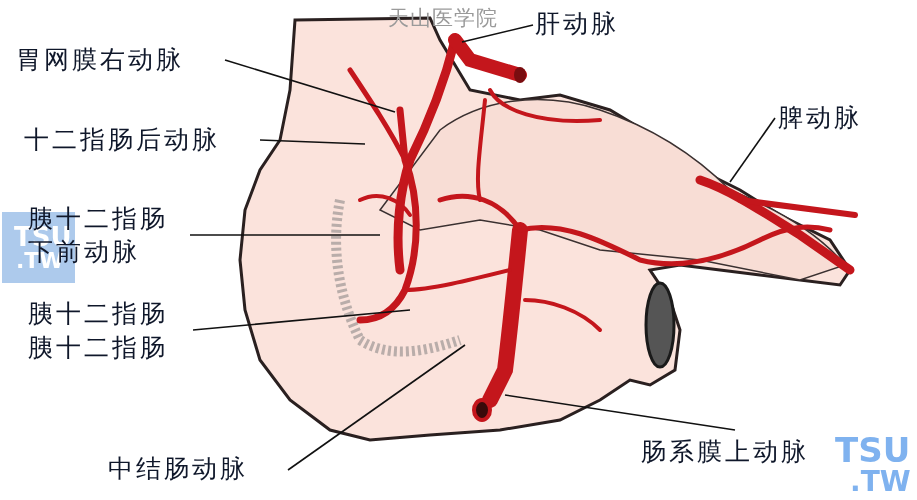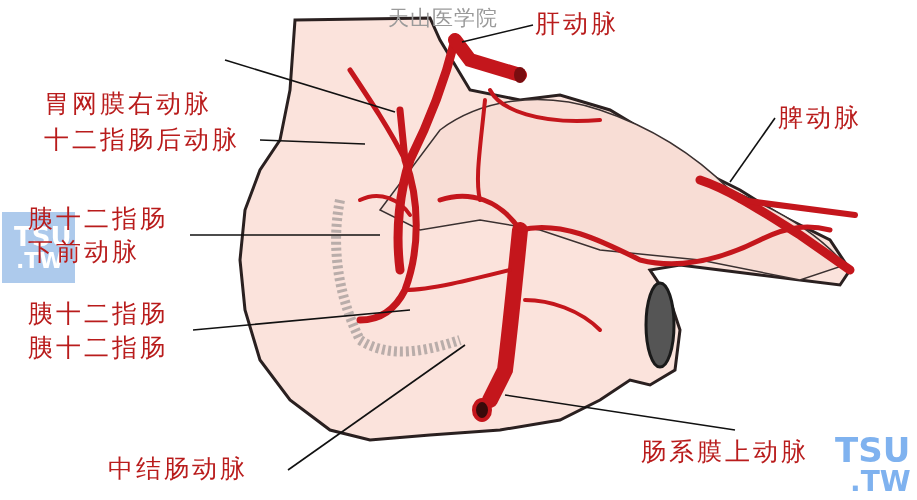--- a/index.html
+++ b/index.html
@@ -1,18 +1,18 @@
 <!DOCTYPE html>
 <html><head>
 <meta charset="utf-8">
 <style>
   html, body { margin:0; padding:0; background:#ffffff; }
   .canvas { position:relative; width:917px; height:500px; overflow:hidden; background:#ffffff; font-family:"DejaVu Serif", serif; }
   svg.art { position:absolute; left:0; top:0; }
-  .label { position:absolute; font-size:25px; color:#b91c1c; letter-spacing:3px; line-height:32px; white-space:nowrap; font-family:"DejaVu Serif", serif; }
+  .label { position:absolute; font-size:25px; color:#0f172a; letter-spacing:3px; line-height:32px; white-space:nowrap; font-family:"DejaVu Serif", serif; }
   .watermark-top { position:absolute; left:388px; top:4px; font-size:21px; color:#9a9a9a; font-family:"DejaVu Serif", serif; letter-spacing:1px; }
   .tsu-left { position:absolute; left:2px; top:212px; width:73px; height:71px; background:#a9c8ec; opacity:0.95; }
   .tsu-text { position:absolute; font-family:"DejaVu Sans", sans-serif; font-weight:bold; color:#7fb2ef; }
   .tsu-left .t1 { left:12px; top:10px; font-size:26px; color:#ffffff; }
   .tsu-left .t2 { left:14px; top:36px; font-size:22px; color:#ffffff; }
   .tsu-right .t1 { left:835px; top:430px; font-size:34px; }
   .tsu-right .t2 { left:850px; top:465px; font-size:28px; }
 </style>
 </head>
 <body>
@@ -59,22 +59,22 @@
     </g>
   </svg>
 
   <div class="watermark-top">天山医学院</div>
 
   <div class="tsu-left">
     <span class="tsu-text t1">TSU</span>
     <span class="tsu-text t2">.TW</span>
   </div>
 
-  <div class="label" style="left:44px; top:44px;margin-top:44px;">胃网膜右动脉</div>
-  <div class="label" style="left:44px; top:124px;">十二指肠后动脉</div>
+  <div class="label" style="left:16px; top:44px;">胃网膜右动脉</div>
+  <div class="label" style="left:24px; top:124px;">十二指肠后动脉</div>
   <div class="label" style="left:28px; top:203px;">胰十二指肠</div>
   <div class="label" style="left:28px; top:236px;">下前动脉</div>
   <div class="label" style="left:28px; top:298px;">胰十二指肠</div>
   <div class="label" style="left:28px; top:332px;">胰十二指肠</div>
   <div class="label" style="left:108px; top:453px;">中结肠动脉</div>
   <div class="label" style="left:535px; top:8px;">肝动脉</div>
   <div class="label" style="left:778px; top:102px;">脾动脉</div>
   <div class="label" style="left:641px; top:436px;">肠系膜上动脉</div>
 
   <div class="tsu-right">

